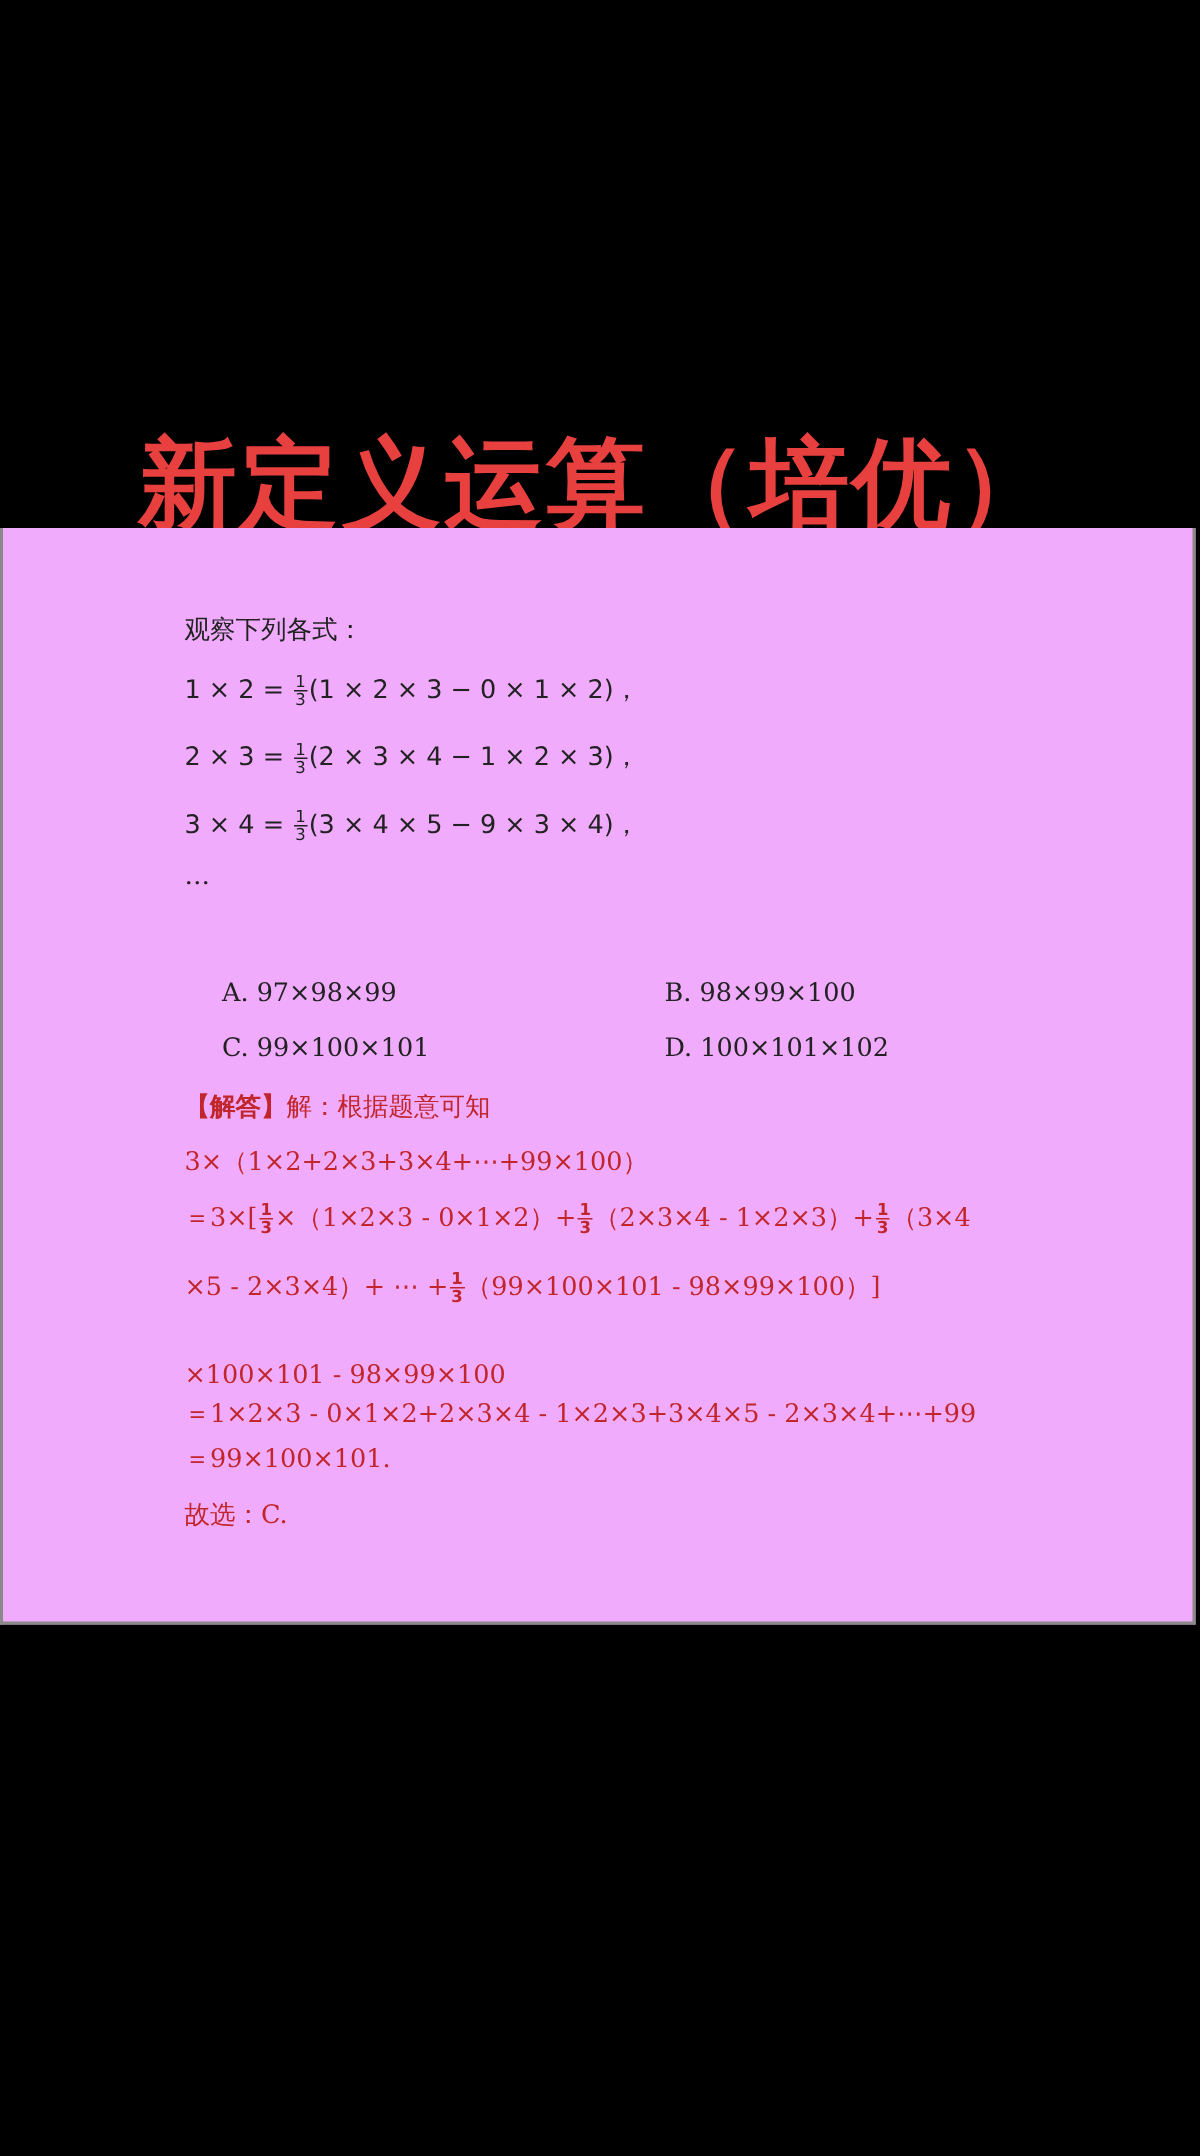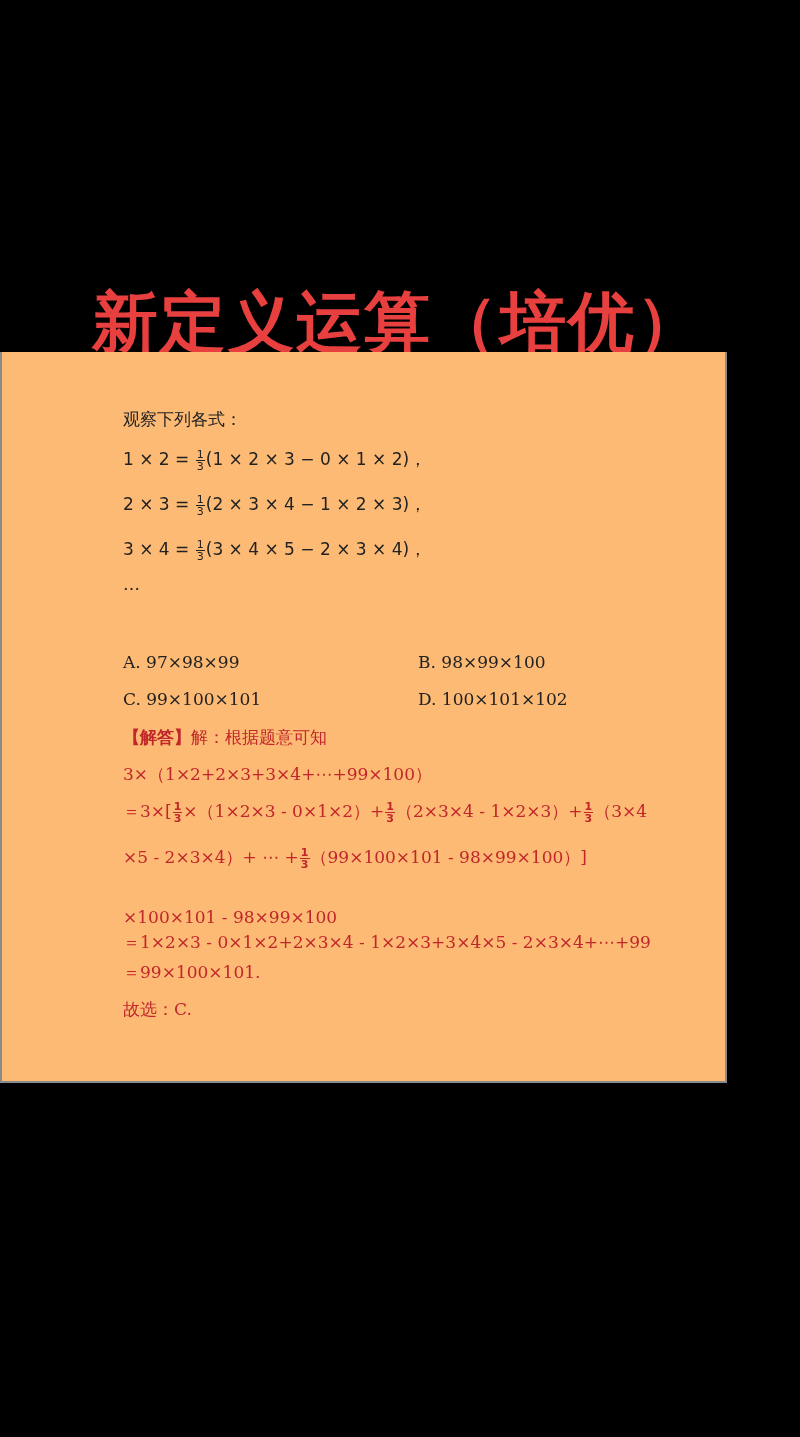--- a/index.html
+++ b/index.html
@@ -6,36 +6,36 @@
     body {
       width: 800px; height: 1437px; background: #000; position: relative; overflow: hidden;
       font-family: "DejaVu Serif", "Liberation Serif", serif;
     }
     .title {
       position: absolute; left: 92px; top: 262px; width: 620px; height: 90px;
       color: #e8403f; font-family: "DejaVu Sans", "Liberation Sans", sans-serif;
       font-weight: bold; font-size: 66px; line-height: 90px; letter-spacing: 2px; white-space: nowrap; margin-top: 16px;
     }
     .panel {
-      position: absolute; left: 0; top: 352px; width: 727px; height: 731px;
-      background: #fdba74; border-left: 2px solid #8a8a8a; border-right: 2px solid #8a8a8a;
+      position: absolute; left: 0; top: 352px; width: 797px; height: 731px;
+      background: #f0abfc; border-left: 2px solid #8a8a8a; border-right: 2px solid #8a8a8a;
       border-bottom: 2px solid #8a8a8a; box-sizing: border-box;
     }
     .line {
       position: absolute; left: 121px; white-space: nowrap; font-size: 17px; color: #222;
     }
     .red { color: #c0262b; }
     .math { font-family: "DejaVu Sans", "Liberation Sans", sans-serif; font-size: 17px; }
     .frac {
       display: inline-flex; flex-direction: column; align-items: center; vertical-align: middle;
       font-size: 11px; line-height: 11px; margin: 0 1px; font-family: "DejaVu Sans", sans-serif;
     }
     .frac .num { border-bottom: 1px solid currentColor; padding: 0 1px; }
     .frac .den { padding: 0 1px; }
-    .opt { position: absolute; white-space: nowrap; font-size: 17px; color: #222; }
+    .opt { position: absolute; white-space: nowrap; font-size: 17px; color: #222; margin-left: 25px; }
     .bold { font-weight: bold; }
   </style>
 </head>
 <body>
 
 <div class="title">新定义运算（培优）</div>
 
 <div class="panel">
 
   <div class="line" style="top:56px;">观察下列各式：</div>
@@ -54,21 +54,21 @@
         <span class="num">1</span>
         <span class="den">3</span>
       </span><span>(2 × 3 × 4 − 1 × 2 × 3)，</span>
   </div>
 
   <div class="line math" style="top:186px;">
     <span>3 × 4 =</span>
     <span class="frac">
         <span class="num">1</span>
         <span class="den">3</span>
-      </span><span>(3 × 4 × 5 − 2 × 3 × 4)，</span>
+      </span><span>(3 × 4 × 5 − 9 × 3 × 4)，</span>
   </div>
 
   <div class="line" style="top:222px;">…</div>
 
 
   <div class="opt" style="left:121px; top:300px;">
     <span>A.</span> <span>97×98×99</span>
   </div>
   <div class="opt" style="left:416px; top:300px;text-align:right;">
     <span>B.</span> <span>98×99×100</span>

